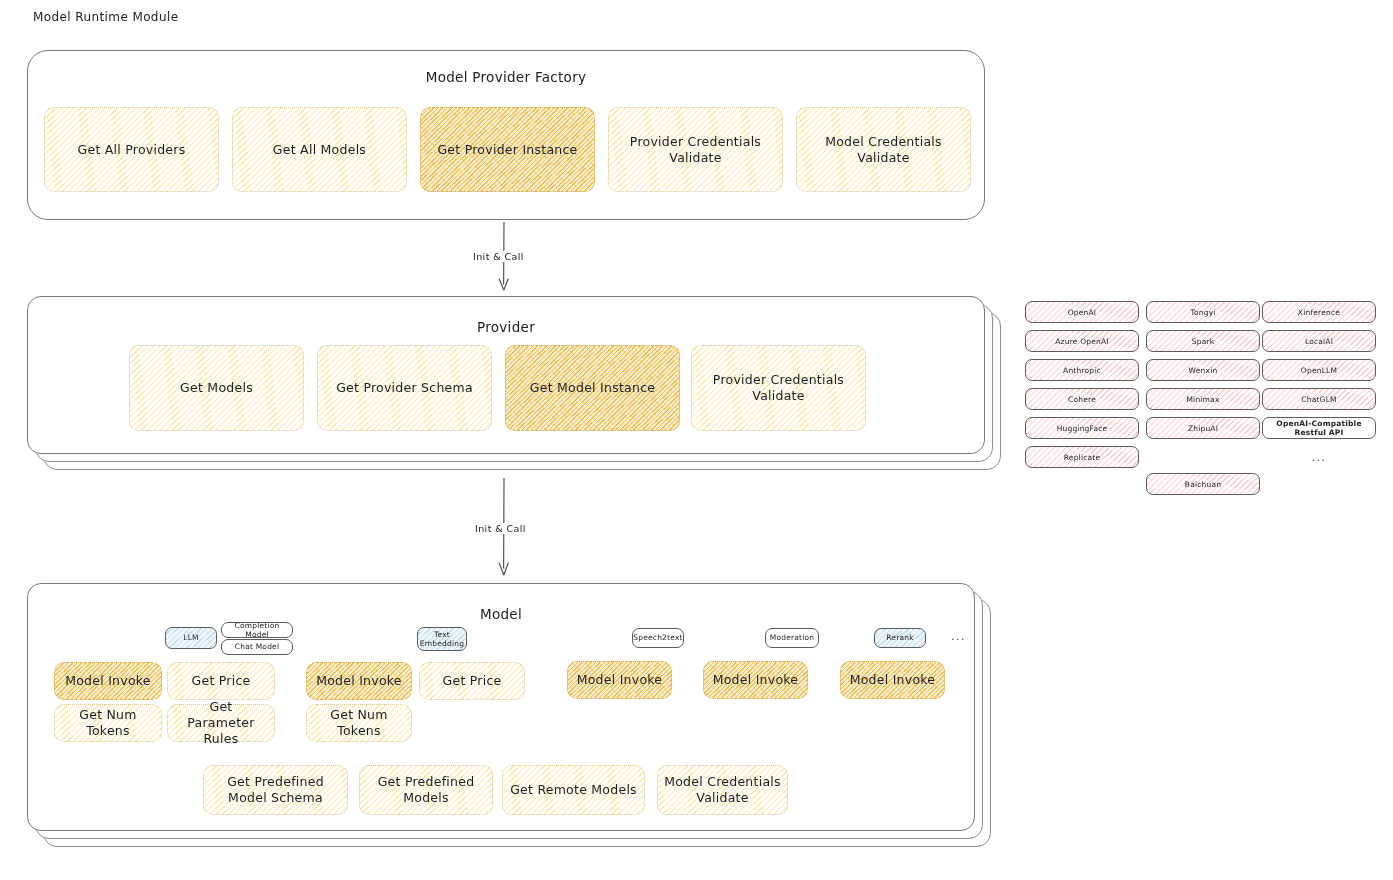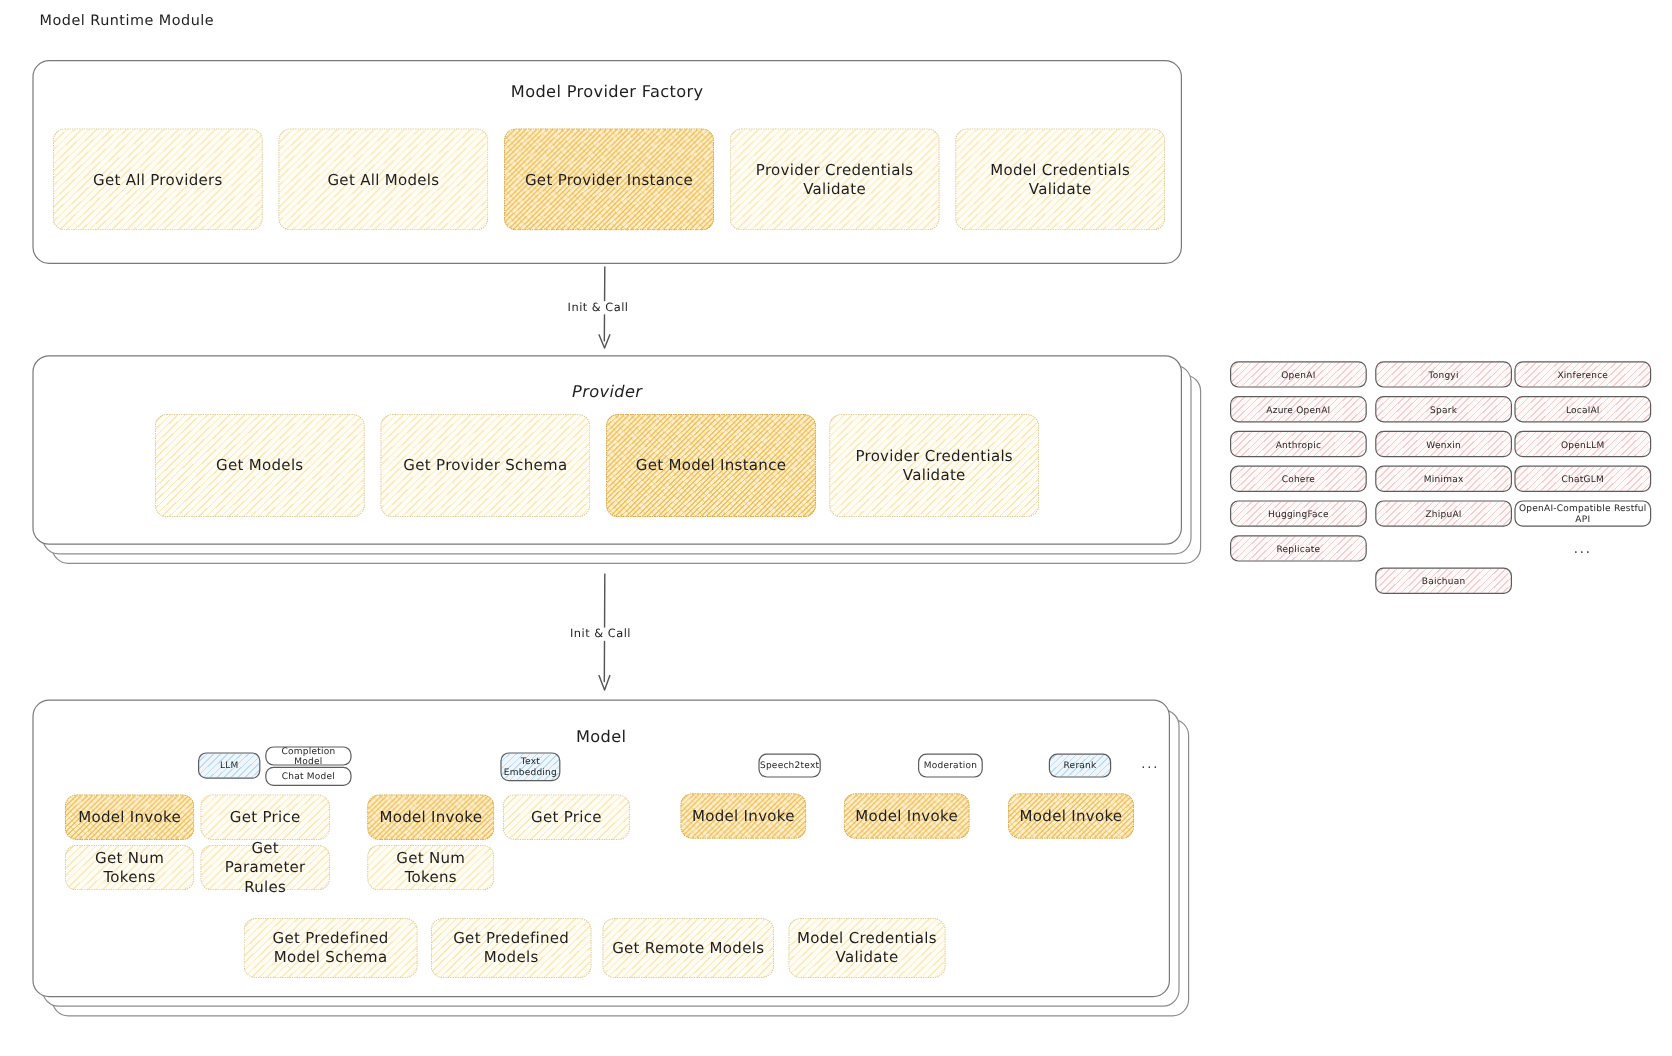--- a/index.html
+++ b/index.html
@@ -194,41 +194,41 @@
     background: #ffffff;
     padding: 0 3px;
     z-index: 7;
   }
 </style>
 </head>
 <body>
 
 <div id="page-title">Model Runtime Module</div>
 
-<div class="card card-main" style="left:27px; top:50px; width:958px; height:170px;">
+<div class="card card-main" style="left:27px; top:50px; width:958px; height:170px;border-radius:21px;">
   <div class="card-title" style="top:18px;">Model Provider Factory</div>
 </div>
 <div class="box fill-light" style="left:44px; top:107px; width:175px; height:85px;">Get All Providers</div>
 <div class="box fill-light" style="left:232px; top:107px; width:175px; height:85px;">Get All Models</div>
 <div class="box fill-strong" style="left:420px; top:107px; width:175px; height:85px;">Get Provider Instance</div>
 <div class="box fill-light" style="left:608px; top:107px; width:175px; height:85px;">Provider Credentials Validate</div>
 <div class="box fill-light" style="left:796px; top:107px; width:175px; height:85px;">Model Credentials Validate</div>
 
 <div class="arrow-wrap" style="left:497px; top:222px; width:14px; height:76px;">
   <svg width="14" height="76" viewBox="0 0 14 76">
     <path d="M7 0 L6.6 62" stroke="#555" stroke-width="1.2" fill="none" stroke-linecap="round"></path>
     <path d="M2.2 57 L6.8 68 L11.2 57" stroke="#555" stroke-width="1.2" fill="none" stroke-linecap="round" stroke-linejoin="round"></path>
   </svg>
 </div>
 <div class="arrow-label" style="left:470px; top:251px;">Init &amp; Call</div>
 
 <div class="card-stack-layer" style="left:43px; top:312px; width:958px; height:158px;"></div>
 <div class="card-stack-layer" style="left:35px; top:304px; width:958px; height:158px; z-index:1;"></div>
 <div class="card card-main" style="left:27px; top:296px; width:958px; height:158px;">
-  <div class="card-title" style="top:22px;font-style:italic;">Provider</div>
+  <div class="card-title" style="top:22px;">Provider</div>
 </div>
 <div class="box fill-light" style="left:129px; top:345px; width:175px; height:86px;">Get Models</div>
 <div class="box fill-light" style="left:317px; top:345px; width:175px; height:86px;">Get Provider Schema</div>
 <div class="box fill-strong" style="left:505px; top:345px; width:175px; height:86px;">Get Model Instance</div>
 <div class="box fill-light" style="left:691px; top:345px; width:175px; height:86px;">Provider Credentials Validate</div>
 
 <div class="provider-chip fill-pink" style="left:1025px; top:301px; width:114px; height:22px;">OpenAI</div>
 <div class="provider-chip fill-pink" style="left:1025px; top:330px; width:114px; height:22px;">Azure OpenAI</div>
 <div class="provider-chip fill-pink" style="left:1025px; top:359px; width:114px; height:22px;">Anthropic</div>
 <div class="provider-chip fill-pink" style="left:1025px; top:388px; width:114px; height:22px;">Cohere</div>
@@ -239,21 +239,21 @@
 <div class="provider-chip fill-pink" style="left:1146px; top:330px; width:114px; height:22px;">Spark</div>
 <div class="provider-chip fill-pink" style="left:1146px; top:359px; width:114px; height:22px;">Wenxin</div>
 <div class="provider-chip fill-pink" style="left:1146px; top:388px; width:114px; height:22px;">Minimax</div>
 <div class="provider-chip fill-pink" style="left:1146px; top:417px; width:114px; height:22px;">ZhipuAI</div>
 <div class="provider-chip fill-pink" style="left:1146px; top:445px; width:114px; height:22px;margin-top:28px;">Baichuan</div>
 
 <div class="provider-chip fill-pink" style="left:1262px; top:301px; width:114px; height:22px;">Xinference</div>
 <div class="provider-chip fill-pink" style="left:1262px; top:330px; width:114px; height:22px;">LocalAI</div>
 <div class="provider-chip fill-pink" style="left:1262px; top:359px; width:114px; height:22px;">OpenLLM</div>
 <div class="provider-chip fill-pink" style="left:1262px; top:388px; width:114px; height:22px;">ChatGLM</div>
-<div class="provider-chip fill-white" style="left:1262px; top:417px; width:114px; height:22px;">OpenAI-Compatible Restful API</div>
+<div class="provider-chip fill-white" style="left:1262px; top:417px; width:114px; height:22px;font-weight:bold;">OpenAI-Compatible Restful API</div>
 <div class="provider-ellipsis" style="left:1262px; top:448px; width:114px; height:18px;">...</div>
 
 <div class="arrow-wrap" style="left:497px; top:478px; width:14px; height:104px;">
   <svg width="14" height="104" viewBox="0 0 14 104">
     <path d="M7 0 L6.6 90" stroke="#555" stroke-width="1.2" fill="none" stroke-linecap="round"></path>
     <path d="M2.2 85 L6.8 97 L11.2 85" stroke="#555" stroke-width="1.2" fill="none" stroke-linecap="round" stroke-linejoin="round"></path>
   </svg>
 </div>
 <div class="arrow-label" style="left:472px; top:523px;">Init &amp; Call</div>
 

